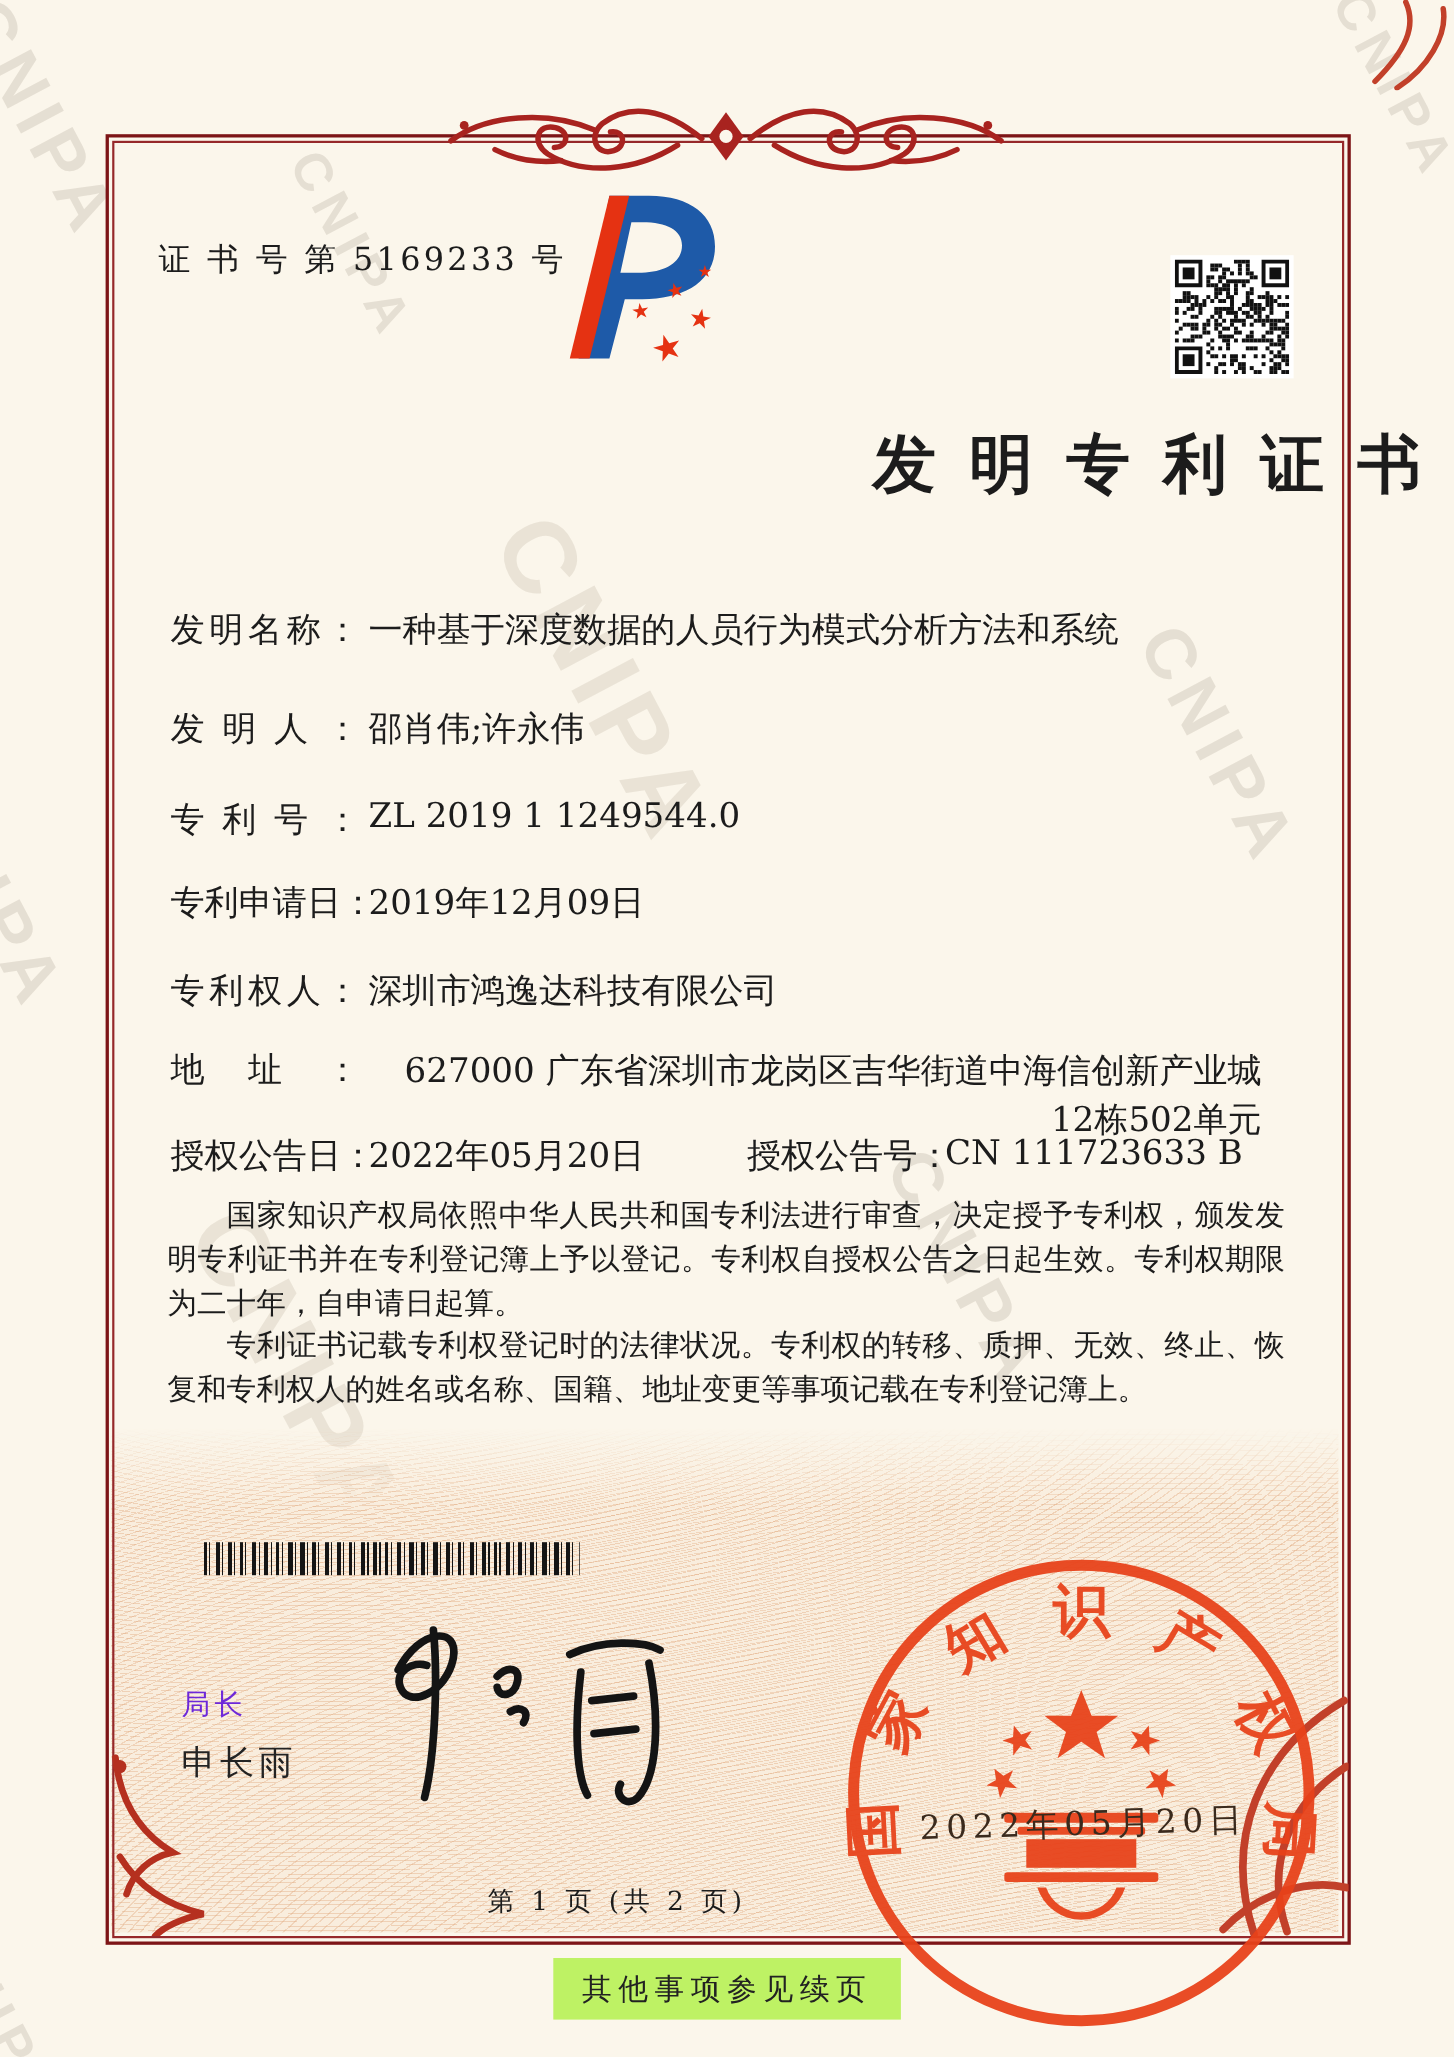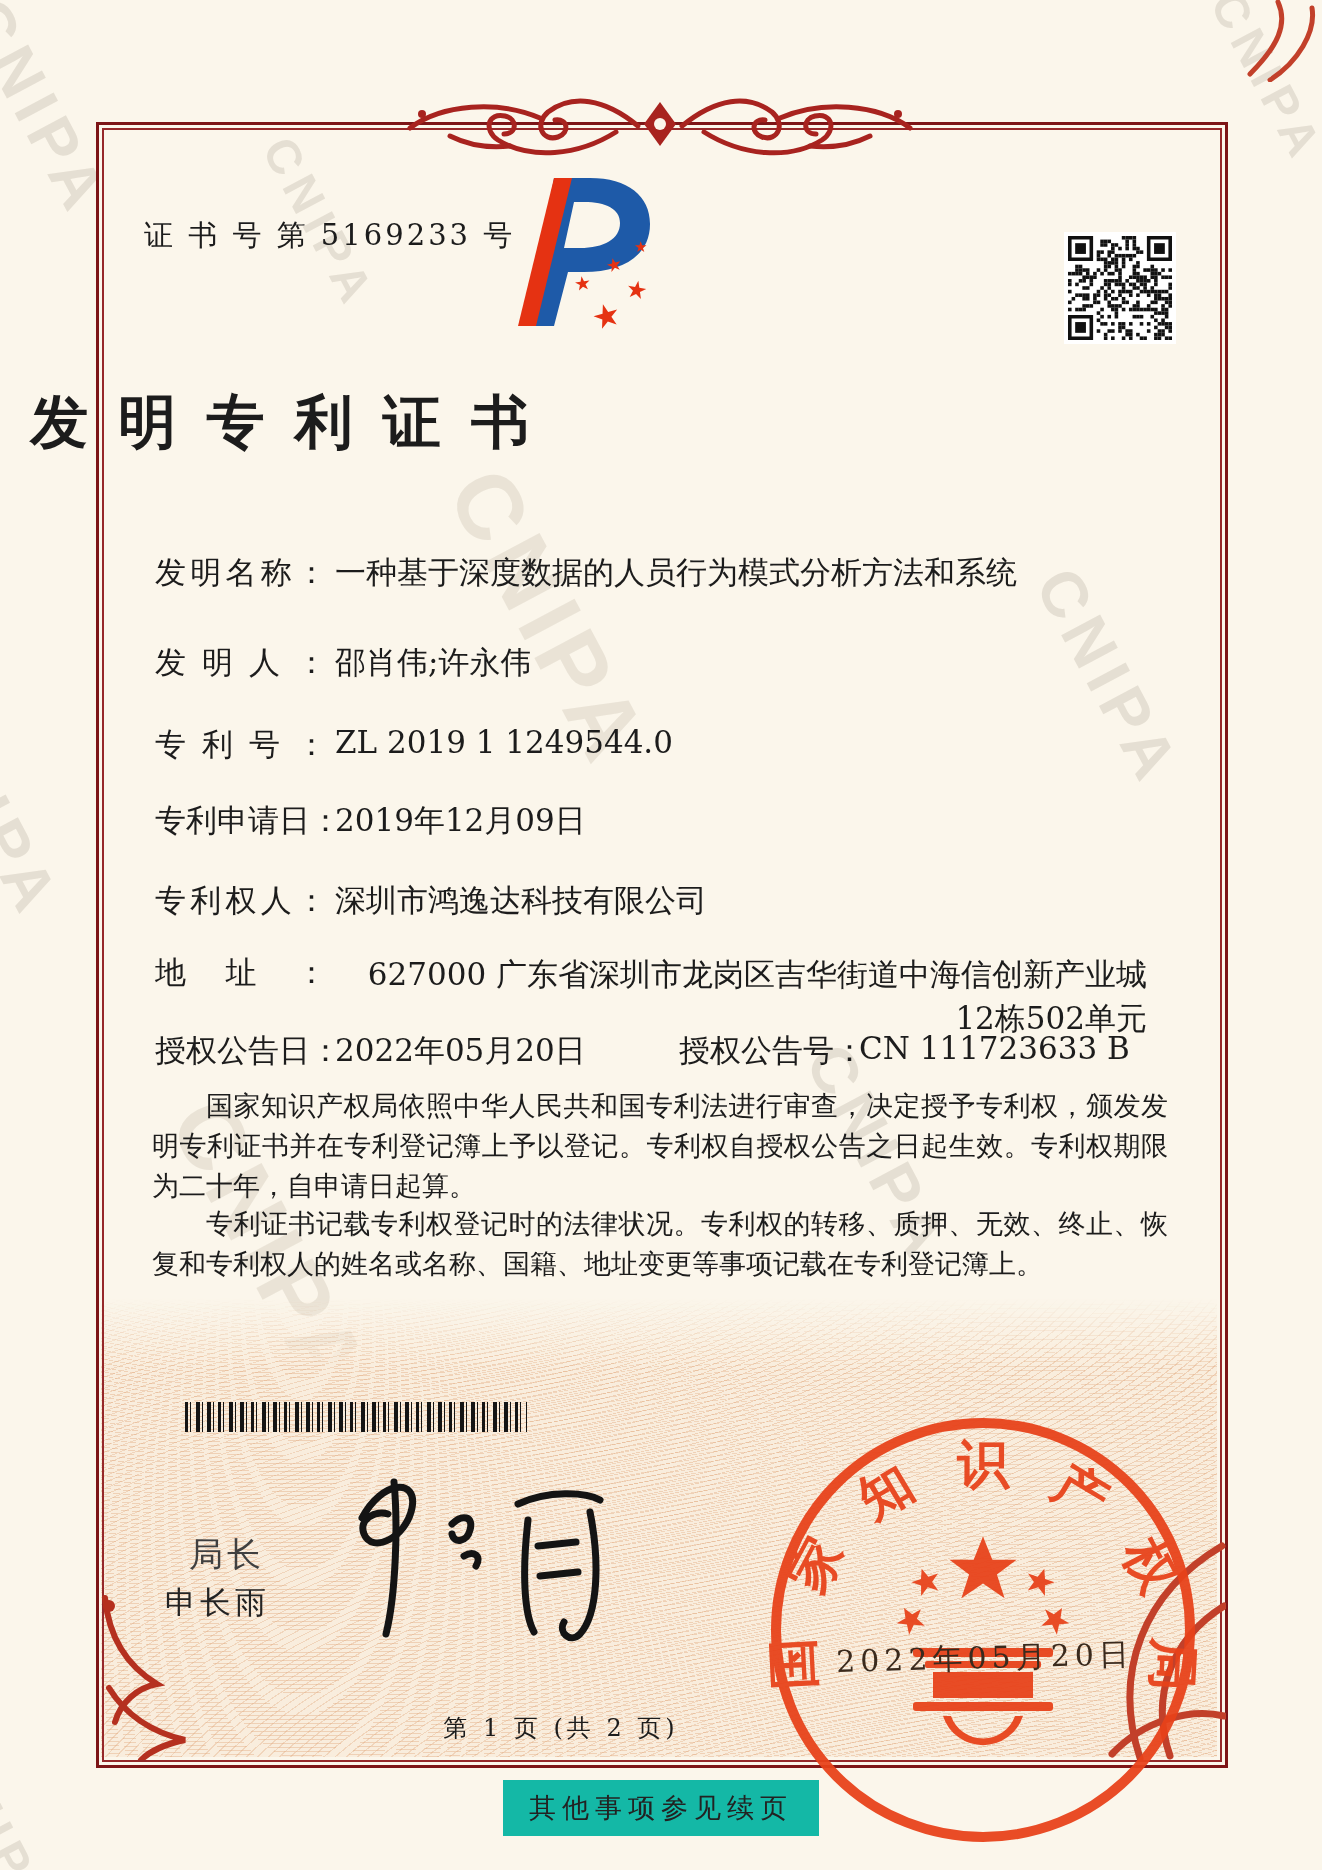--- a/index.html
+++ b/index.html
@@ -38,21 +38,21 @@
       #f9eddd;
     -webkit-mask-image:linear-gradient(rgba(0,0,0,0),#000 70px);
     mask-image:linear-gradient(rgba(0,0,0,0),#000 70px);
   }
   
   .certno{left:144px;top:216px;font-size:29px;letter-spacing:3px;z-index:3;}
   .logo{left:458px;top:176px;width:210px;height:160px;z-index:3;}
   .logo .star{position:absolute;color:#e53212;line-height:1;}
   .qr{left:1064px;top:232px;width:104px;height:104px;z-index:3;background:#fff;padding:4px;}
   .title{
-    left:0;top:384px;width:1322px;text-align:left;z-index:3;
+    left:0;top:384px;width:1322px;text-align:right;z-index:3;
     font-size:58px;font-weight:bold;letter-spacing:.52em;text-indent:.52em;
     margin:0;
   }
   
   .row{position:absolute;left:155px;font-size:31px;z-index:3;white-space:nowrap;}
   .flabel{
     display:inline-block;width:172px;vertical-align:top;
     text-align:justify;text-align-last:justify;-moz-text-align-last:justify;
   }
   .fvalue{display:inline-block;margin-left:8px;vertical-align:top;text-align:right;}
@@ -70,34 +70,34 @@
     left:185px;top:1402px;width:342px;height:30px;z-index:3;
     background:repeating-linear-gradient(90deg,
       #151515 0 3px, rgba(0,0,0,0) 3px 5px,
       #151515 5px 6px, rgba(0,0,0,0) 6px 11px,
       #151515 11px 15px, rgba(0,0,0,0) 15px 17px,
       #151515 17px 18px, rgba(0,0,0,0) 18px 22px,
       #151515 22px 26px, rgba(0,0,0,0) 26px 28px,
       #151515 28px 29px, rgba(0,0,0,0) 29px 33px);
   }
   
-  .sig-title{left:165px;top:1532px;font-size:34px;z-index:3;font-family:"Liberation Sans",sans-serif;color:#404040;letter-spacing:4px;margin-left:24px;}
+  .sig-title{left:165px;top:1532px;font-size:26px;z-index:3;font-family:"Liberation Sans",sans-serif;color:#6d28d9;letter-spacing:4px;}
   .sig-name{left:165px;top:1582px;font-size:31px;z-index:3;font-family:"Liberation Sans",sans-serif;color:#232323;letter-spacing:4px;}
   .signature{left:322px;top:1462px;width:300px;height:205px;z-index:3;}
   
   .seal{left:763px;top:1410px;width:440px;height:440px;z-index:5;opacity:.94;}
   .seal-date{
     left:775px;top:1638px;width:420px;text-align:center;z-index:6;
     font-size:30px;color:#3a2a1d;letter-spacing:5px;transform:rotate(-1.5deg);
   }
   
   .page-num{left:0;top:1712px;width:1122px;text-align:center;font-size:24px;letter-spacing:4px;z-index:3;}
   .note-wrap{left:0;top:1780px;width:1322px;text-align:center;z-index:6;}
   .note{
-    display:inline-block;background:#14b8a6;padding:10px 26px;
+    display:inline-block;background:#bef264;padding:10px 26px;
     font-size:27px;letter-spacing:6px;color:#222;
   }
   
   .orn{z-index:3;pointer-events:none;}
 </style>
 </head>
 <body>
 
 <div class="wm med" style="left:14px;top:-14px">CNIPA</div>
 <div class="wm sm" style="left:1248px;top:-18px">CNIPA</div>

